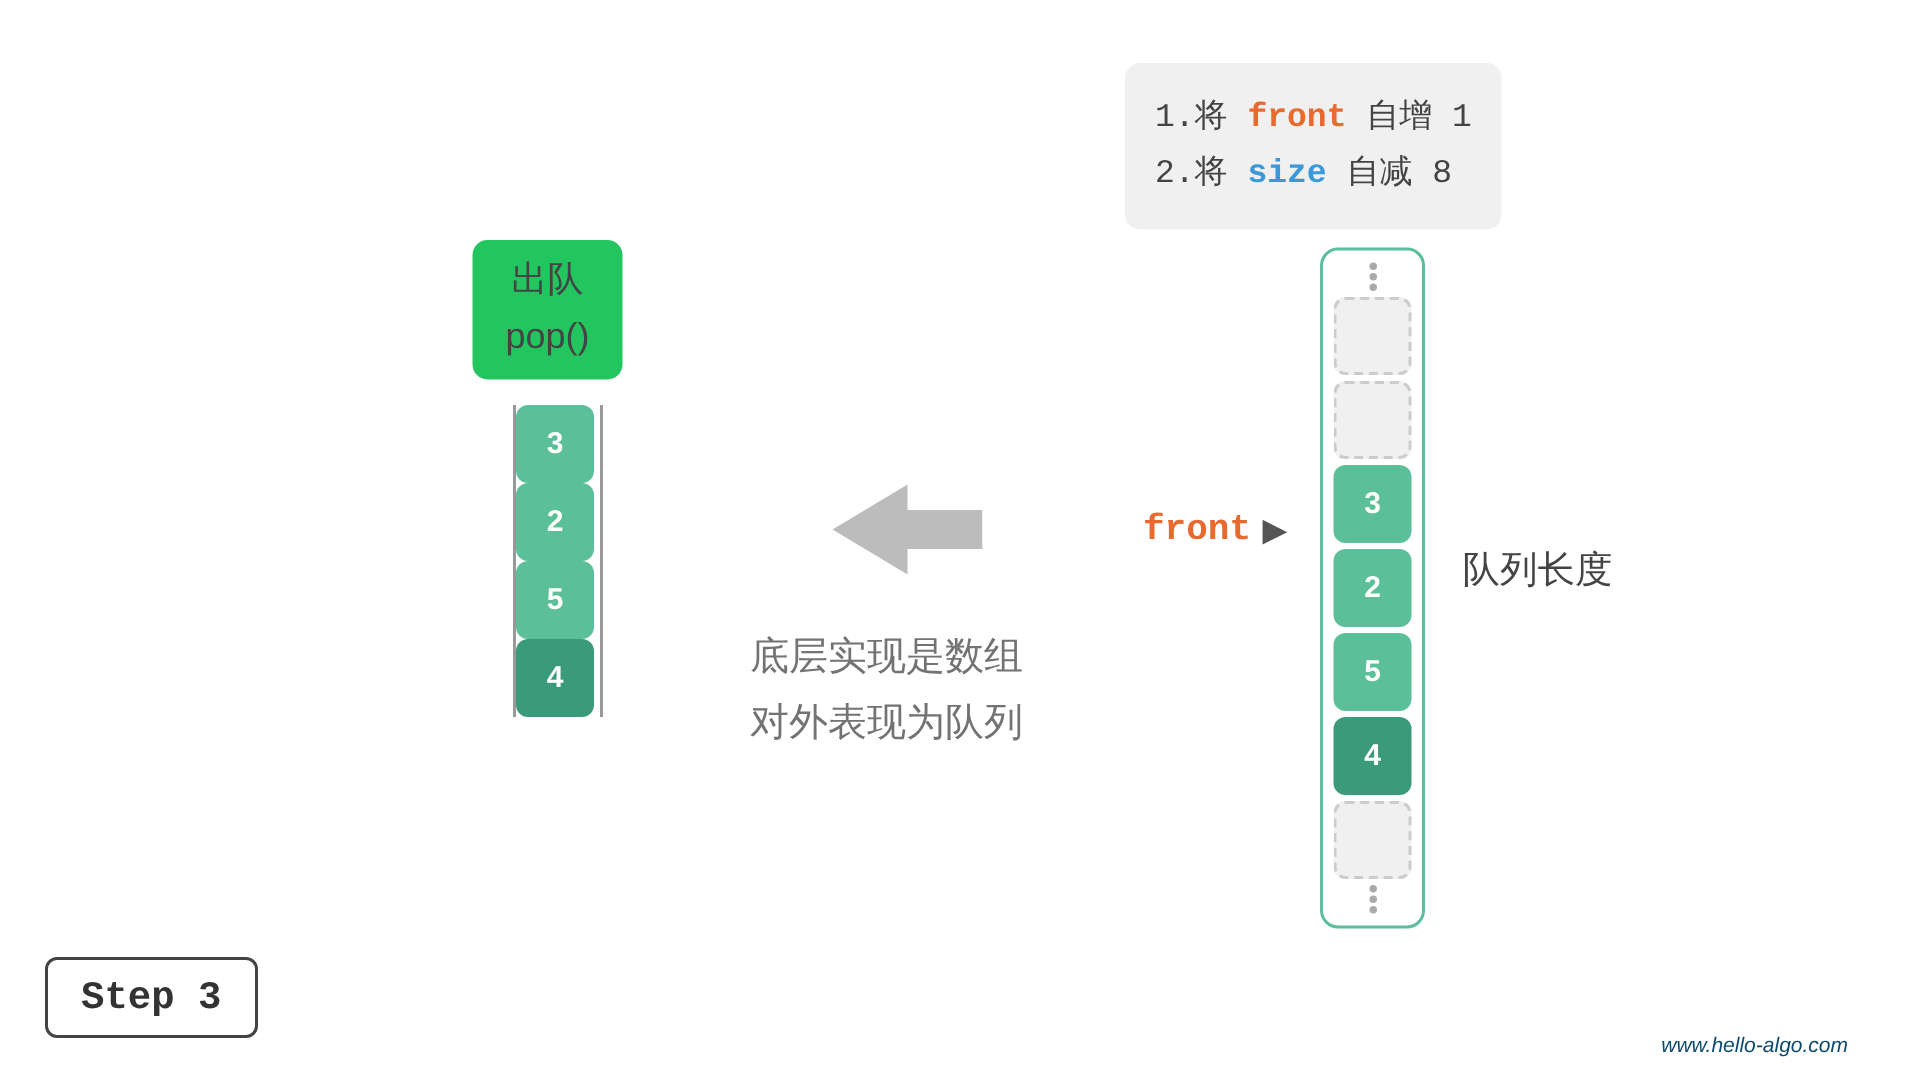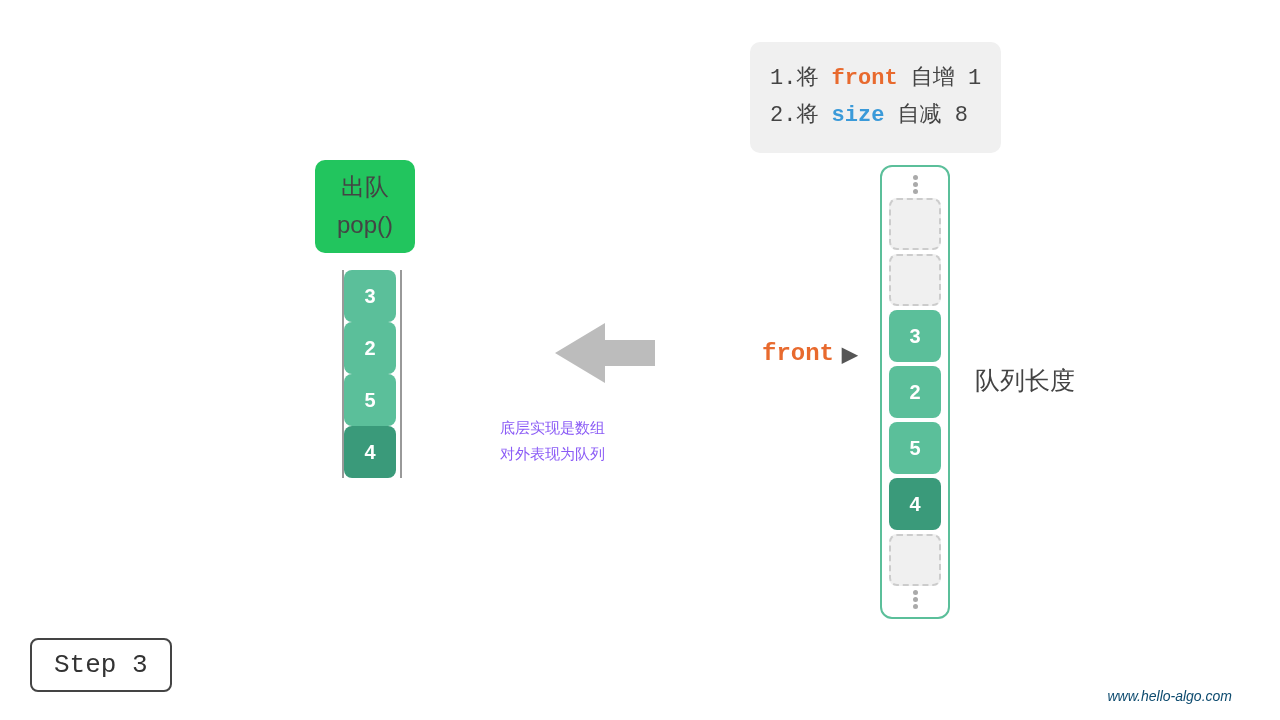--- a/index.html
+++ b/index.html
@@ -54,22 +54,22 @@
       border-left: 2px solid #999;
       border-right: 2px solid #999;
     }
 
     
     .middle-text {
       position: absolute;
       top: 415px;
       left: 500px;
       text-align: left;
-      font-size: 15px;
-      color: #8b5cf6;
+      font-size: 26px;
+      color: #737373;
       line-height: 1.7;
     }
 
     
     .right-array-container {
       position: absolute;
       top: 165px;
       left: 880px;
       width: 70px;
       border: 2.5px solid #5bbf9a;
@@ -144,21 +144,21 @@
 
     
     .step-badge {
       position: absolute;
       bottom: 28px;
       left: 30px;
       border: 2.5px solid #444;
       border-radius: 8px;
       padding: 10px 22px;
       font-size: 26px;
-      font-weight: normal;
+      font-weight: bold;
       color: #333;
       background: white;
       font-family: 'Courier New', monospace;
     }
 
     
     .watermark {
       position: absolute;
       bottom: 16px;
       right: 48px;

